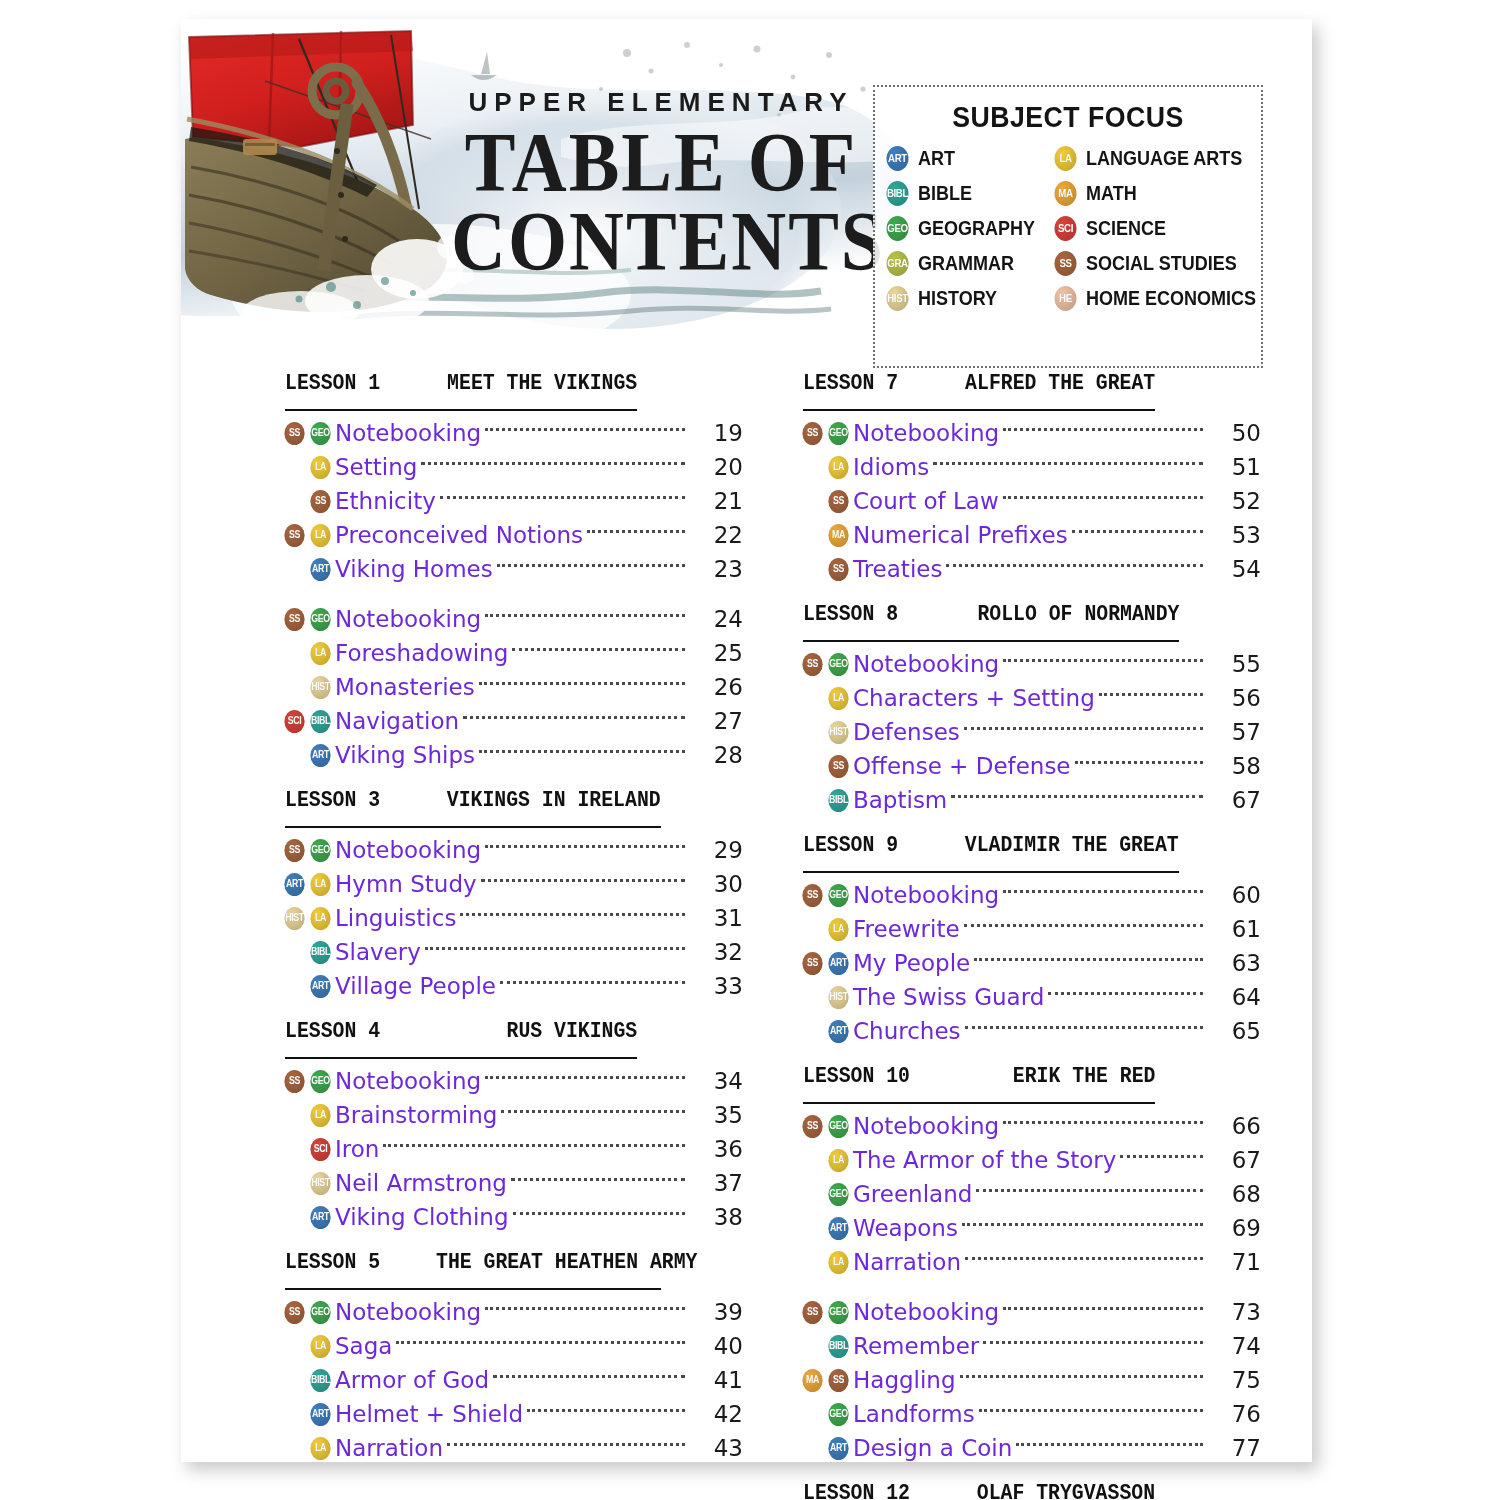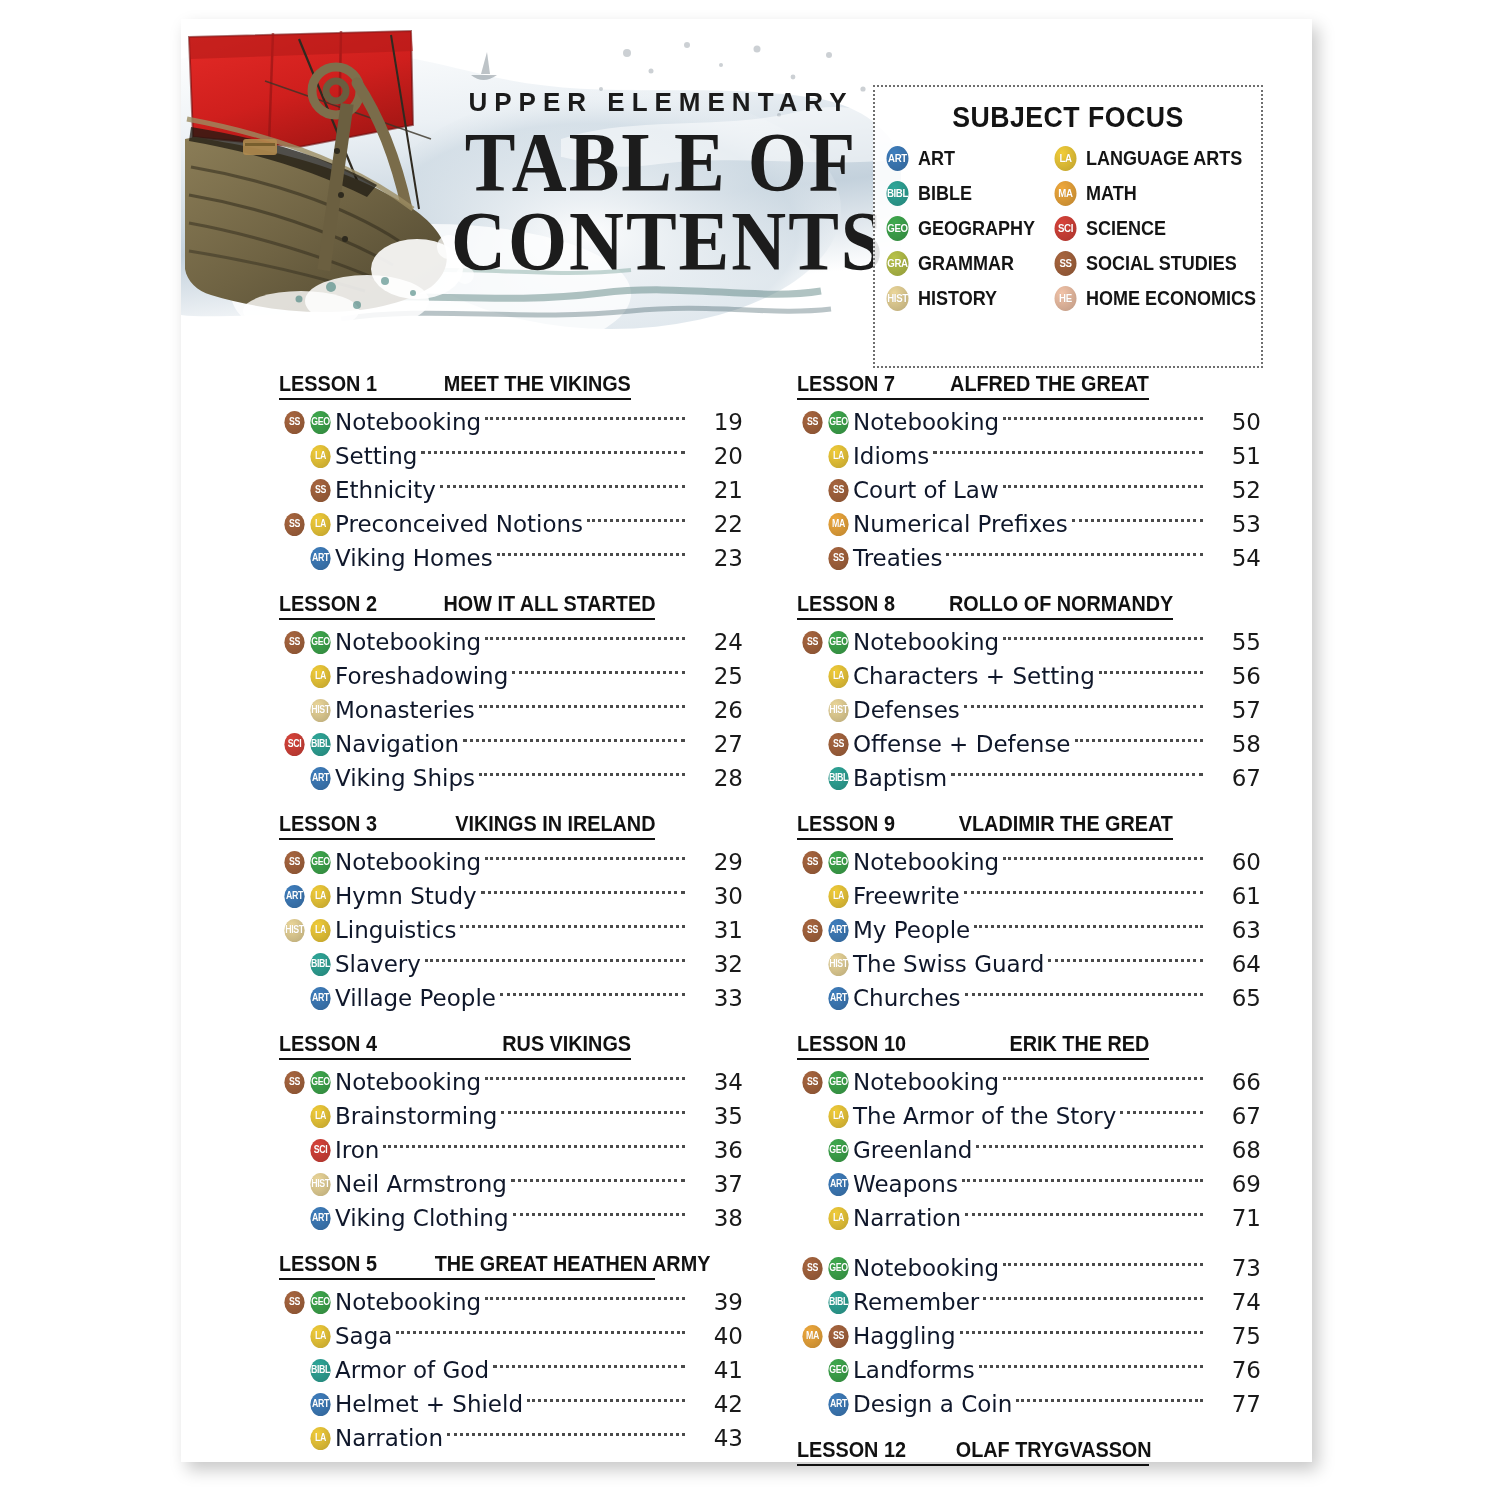--- a/index.html
+++ b/index.html
@@ -101,23 +101,24 @@
   
   .cols { position: absolute; left: 0; top: 352px; width: 1131px; }
   .col { position: absolute; top: 0; width: 470px; }
   .col-left { left: 92px; }
   .col-right { left: 610px; }
 
   .lesson { margin-bottom: 16px; }
   .lesson-head {
     display: flex; align-items: baseline;
     border-bottom: 2.5px solid #111;
-    padding-bottom: 1px;
+    padding-bottom: 13px;
     width: 352px;
-    margin-left: 6px;
+    margin-left: 12px;
+    font-family: Liberation Mono, monospace;
   }
   .lesson-head.wide { width: 376px; }
   .lesson-no {
     font-weight: bold; font-size: 22px; color: #111;
     transform: scaleX(0.9); transform-origin: left;
     white-space: nowrap;
   }
   .lesson-name {
     font-weight: bold; font-size: 22px; color: #111;
     margin-left: auto; padding-left: 16px;
@@ -131,21 +132,21 @@
     height: 34px;
   }
   .badges {
     width: 62px; flex: 0 0 62px;
     display: flex; align-items: center; justify-content: flex-end;
     gap: 3px;
     padding-right: 3px;
   }
   .row-title {
     font-family: "DejaVu Sans", sans-serif;
-    font-size: 23px; color: #0f172a;
+    font-size: 23px; color: #6d28d9;
     white-space: nowrap;
     font-weight: 400;
   }
   .dots {
     flex: 1 1 auto;
     border-bottom: 3.5px dotted #4a4a4a;
     margin: 0 4px 7px 4px;
     min-width: 14px;
     height: 1px;
   }
@@ -368,24 +369,20 @@
               <span class="badges">
                 <span class="badge sm" style="background: radial-gradient(circle at 35% 30%, rgb(63, 127, 191), rgb(49, 99, 149));">ART</span>
               </span>
               <span class="row-title">Viking Homes</span>
               <span class="dots"></span>
               <span class="pageno">23</span>
             </div>
           </div>
         </div>
         <div class="lesson">
-          <div class="lesson-head wide">
-            <span class="lesson-no">LESSON 2</span>
-            <span class="lesson-name">HOW IT ALL STARTED</span>
-          </div>
           <div class="rows">
             <div class="row">
               <span class="badges">
                 <span class="badge sm" style="background: radial-gradient(circle at 35% 30%, rgb(169, 102, 63), rgb(132, 80, 49));">SS</span>
                 <span class="badge sm" style="background: radial-gradient(circle at 35% 30%, rgb(63, 170, 78), rgb(49, 133, 61));">GEO</span>
               </span>
               <span class="row-title">Notebooking</span>
               <span class="dots"></span>
               <span class="pageno">24</span>
             </div>

